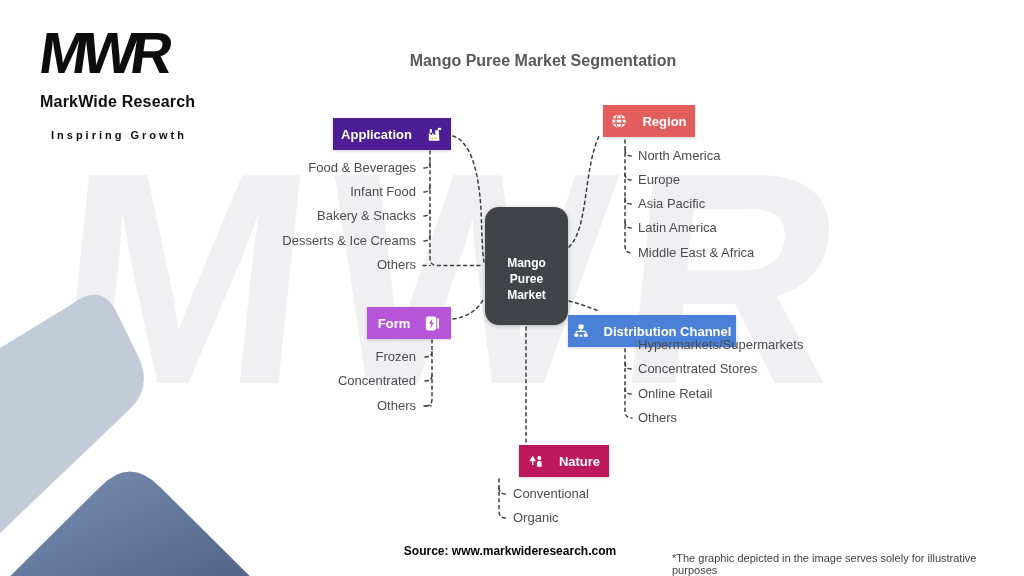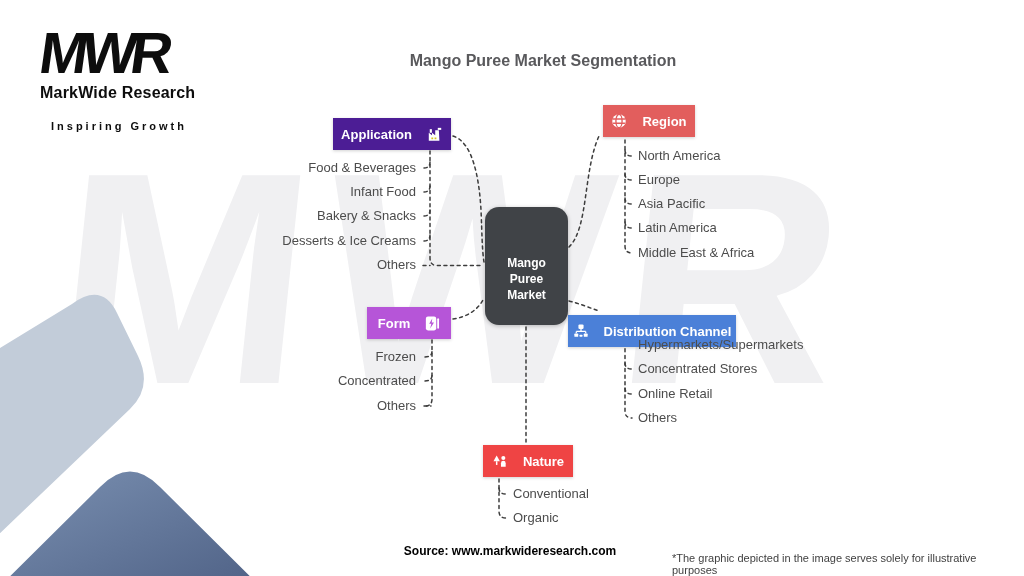--- a/index.html
+++ b/index.html
@@ -9,21 +9,21 @@
   #watermark{position:absolute;left:58px;top:128px;font-size:302px;font-weight:900;
              letter-spacing:14px;color:#f0f0f2;transform:skewX(-6deg);z-index:0;
              line-height:1;user-select:none;white-space:nowrap;}
   #corner-shapes{position:absolute;left:0;top:0;z-index:0;}
   
   #connectors{position:absolute;left:0;top:0;z-index:1;}
   #connectors path{fill:none;stroke:#3c3c3c;stroke-width:1.5;stroke-dasharray:3 3.6;stroke-linecap:round;}
   
   .logo{position:absolute;left:40px;top:24px;width:158px;z-index:2;color:#0d0d0d;}
   .logo-mark{font-size:58px;font-weight:900;letter-spacing:-6px;line-height:58px;transform:skewX(-8deg);}
-  .logo-name{font-size:16px;font-weight:bold;letter-spacing:.2px;margin-top:2px;}
+  .logo-name{font-size:16px;font-weight:bold;letter-spacing:.2px;margin-top:11px;}
   .logo-tag{font-size:11px;font-weight:bold;letter-spacing:3px;text-align:center;margin-top:18px;}
   
   .title{position:absolute;left:363px;top:52px;width:360px;text-align:center;
          font-size:16px;font-weight:bold;color:#59595c;z-index:2;}
   
   .chip{position:absolute;display:flex;align-items:center;justify-content:center;gap:15px;
         height:32px;border-radius:0;color:#fff;font-size:13px;font-weight:bold;z-index:2;
         box-shadow:0 1px 3px rgba(0,0,0,.18);}
   .chip svg{display:block;}
   #chip-application{left:333px;top:118px;width:118px;}
@@ -152,21 +152,21 @@
         <rect x="4.6" y="0.4" width="4.8" height="4.3" rx="1.1" fill="#fff"></rect>
         <path d="M7 4.7 V6.9 M2.6 6.9 H11.4 M2.6 6.9 V8.7 M11.4 6.9 V8.7" stroke="#fff" stroke-width="1.2" fill="none"></path>
         <rect x="0.8" y="8.9" width="3.6" height="3.1" rx="0.6" fill="#fff"></rect>
         <rect x="9.6" y="8.9" width="3.6" height="3.1" rx="0.6" fill="#fff"></rect>
         <rect x="5.7" y="10" width="2.6" height="2" rx="0.5" fill="#fff"></rect>
       </svg>
     </span>
     <span>Distribution Channel</span>
   </div>
 
-  <div class="chip" id="chip-nature" style="background: #ef4444;">
+  <div class="chip" id="chip-nature" style="background: #be185d; margin-left: 36px;">
     <span>
       <svg width="16" height="15" viewBox="0 0 14 14">
         <path d="M3.9 1.4 L6.9 6.8 H0.9 z" fill="#fff"></path>
         <rect x="3.2" y="6.8" width="1.4" height="3.4" fill="#fff"></rect>
         <circle cx="10.1" cy="3.7" r="1.9" fill="#fff"></circle>
         <path d="M7.9 11.9 v-3.3 a2.2 2.2 0 0 1 4.4 0 v3.3 z" fill="#fff"></path>
       </svg>
     </span>
     <span>Nature</span>
   </div>

